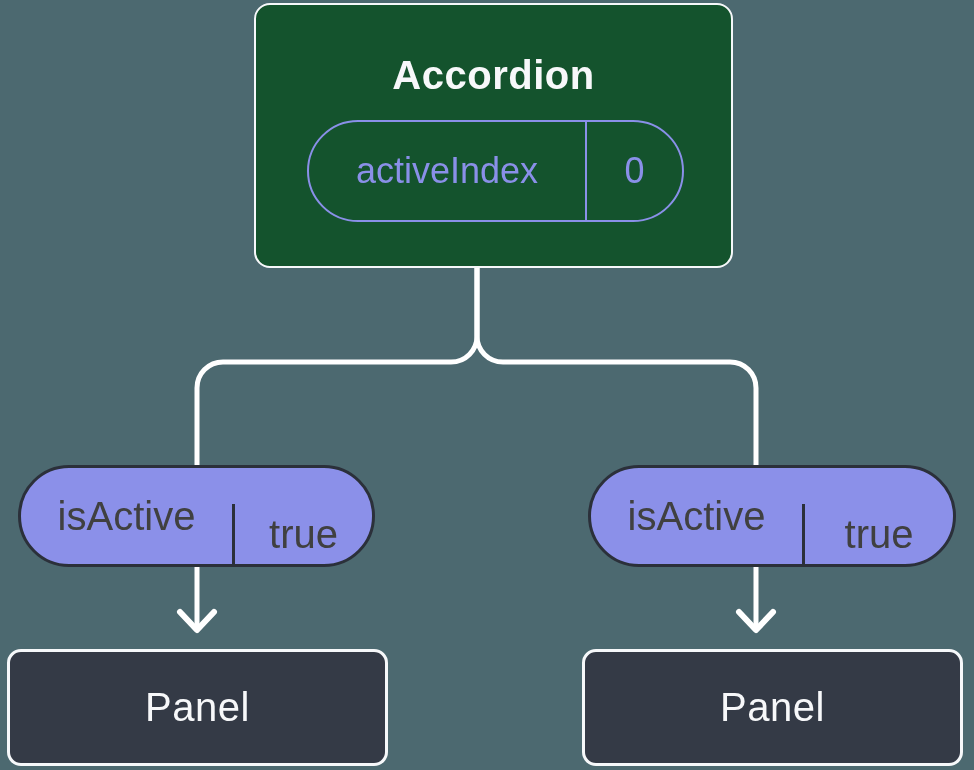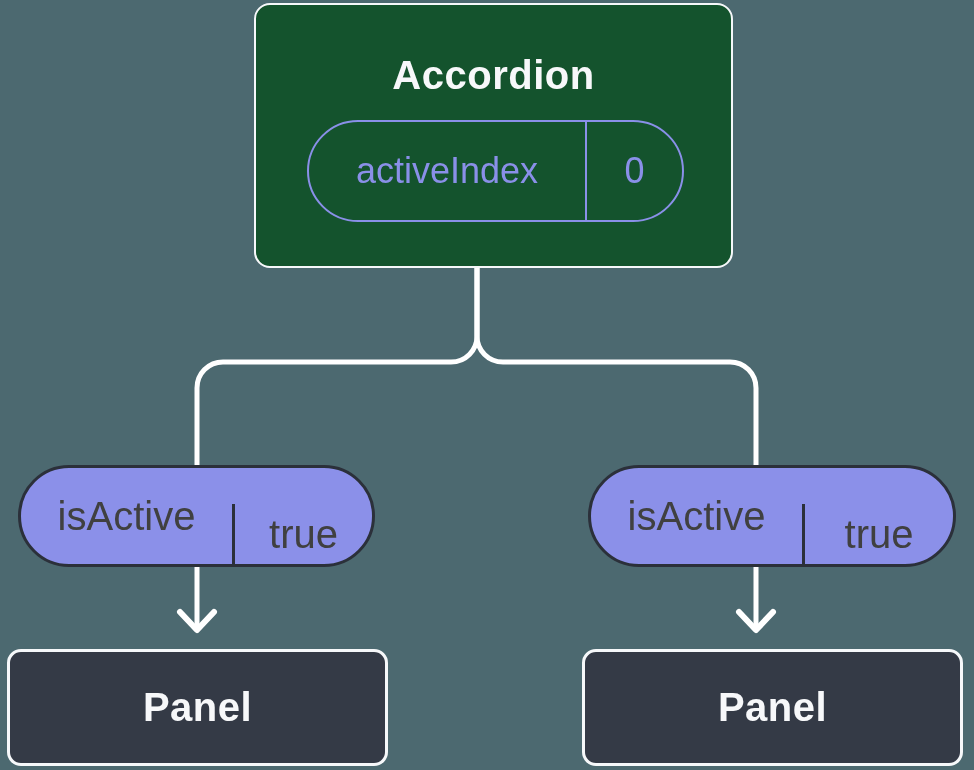--- a/index.html
+++ b/index.html
@@ -127,21 +127,21 @@
     width: 381px;
     height: 117px;
     box-sizing: border-box;
     background: #343A46;
     border: 3px solid #F6F8FA;
     border-radius: 14px;
     display: flex;
     align-items: center;
     justify-content: center;
     font-size: 40px;
-    font-weight: 700;
+    font-weight: 400;
     letter-spacing: 0.5px;
     color: #F7F8FA;
     z-index: 2;
   }
   .panel.left  { left: 7px; }
   .panel.right { left: 582px; }
 </style>
 </head>
 <body>
 

